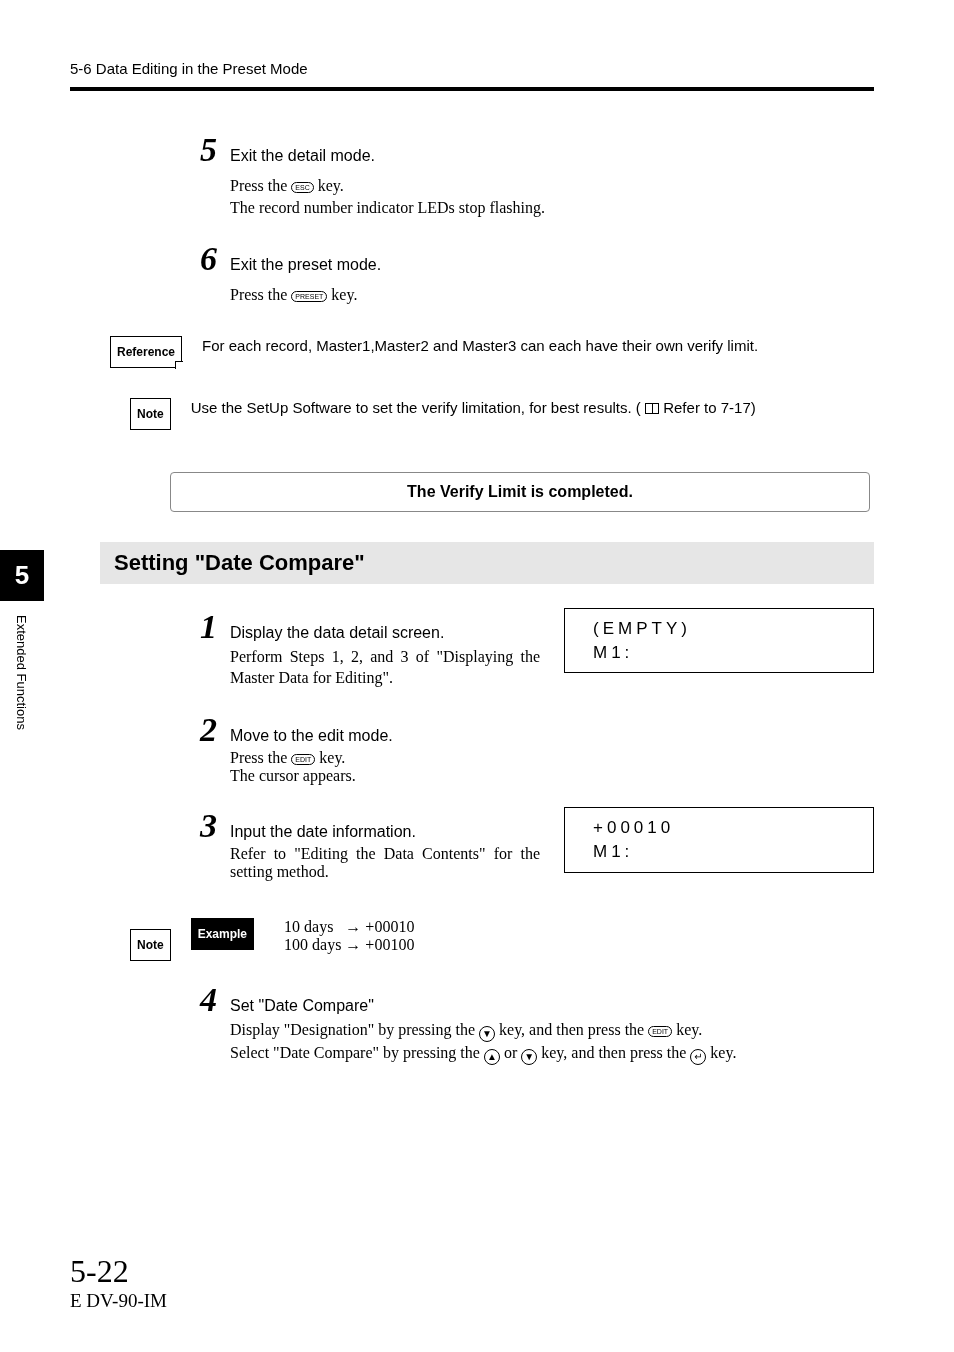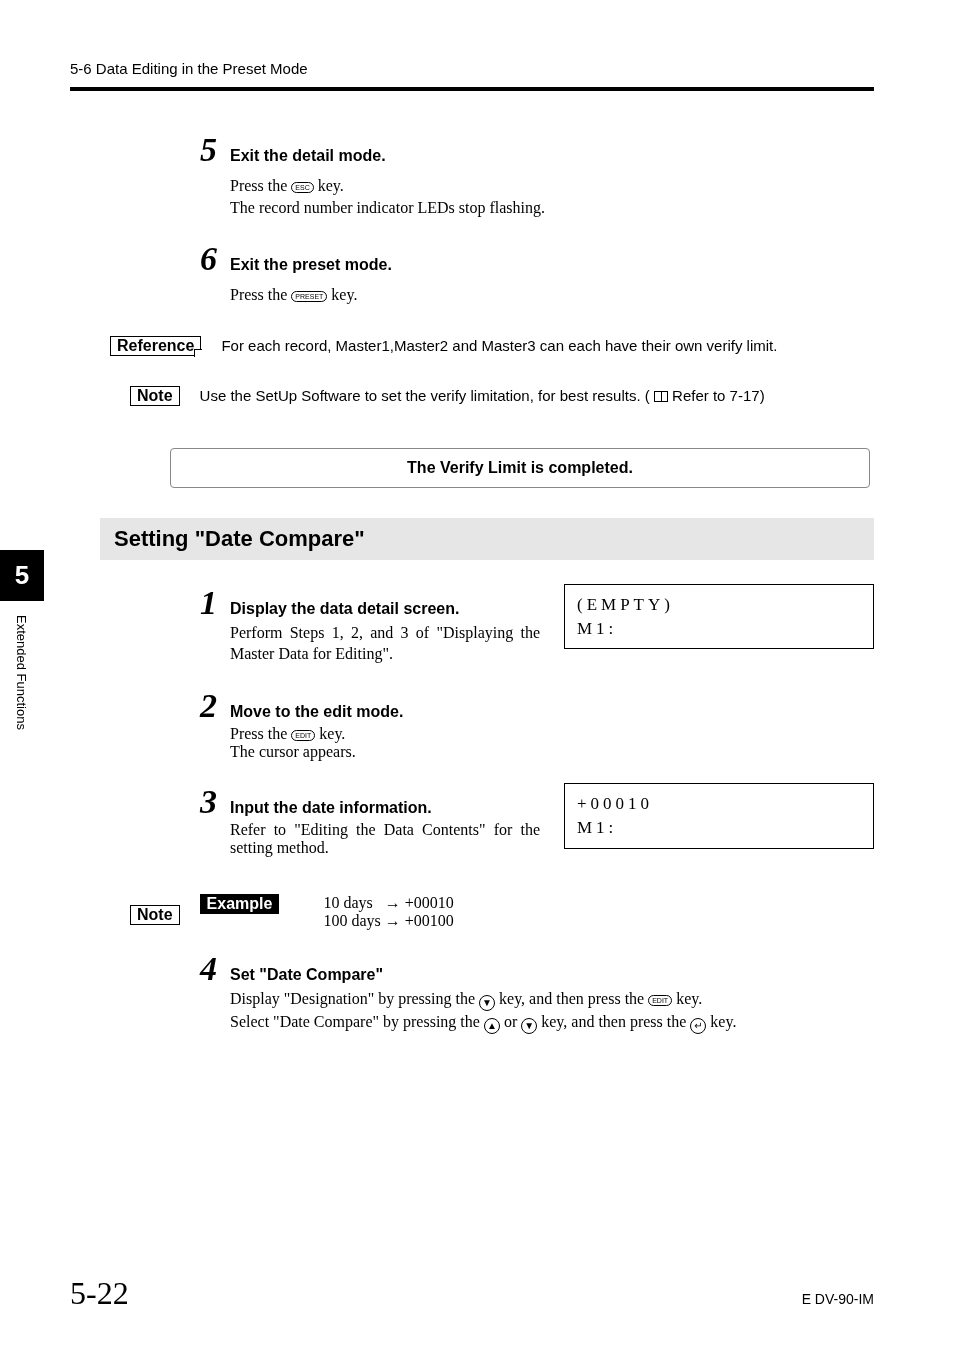--- a/index.html
+++ b/index.html
@@ -27,21 +27,21 @@
     margin-left: 130px;
     margin-bottom: 6px;
   }
   .step-num {
     font-size: 34px;
     font-weight: bold;
     font-style: italic;
     width: 30px;
   }
   .step-title {
-    font-weight: bold;
+    font-weight: normal;
     font-size: 16px;
   }
   .body-text {
     font-size: 16px;
     margin-left: 160px;
     margin-right: 20px;
     text-align: justify;
     line-height: 1.35;
   }
   .key-icon {
@@ -63,22 +63,22 @@
     text-align: center;
     font-size: 10px;
     line-height: 14px;
     vertical-align: -2px;
   }
   .ref-box, .note-box, .ex-box {
     display: inline-block;
     border: 1px solid #000;
     font-family: Arial, sans-serif;
     font-weight: bold;
-    font-size: 16px;
-    padding: 0 6px;
+    font-size: 12px;
+    padding: 8px 6px;
   }
   .ref-box { position: relative; }
   .ref-corner {
     position: absolute;
     right: -1px; bottom: -1px;
     width: 7px; height: 7px;
     background: #fff;
   }
   .ref-corner::after {
     content:"";
@@ -119,22 +119,22 @@
   }
   .two-col {
     display: flex;
     margin-left: 130px;
     gap: 24px;
   }
   .two-col .left { flex: 1; }
   .two-col .right { width: 310px; }
   .lcd-box {
     border: 1px solid #000;
-    padding: 8px 12px;
-    font-family: Liberation Serif, serif;
+    padding: 8px 28px;
+    font-family: Liberation Sans, sans-serif;
     font-size: 17px;
     letter-spacing: 4px;
     line-height: 1.4;
     white-space: pre;
   }
   .cursor-cell {
     background:#888;
     color:#888;
     letter-spacing: 0;
     padding: 0 3px;
@@ -161,23 +161,24 @@
     padding: 14px 14px;
   }
   .footer {
     position: absolute;
     bottom: 40px;
     left: 70px;
     right: 80px;
     display: flex;
     justify-content: space-between;
     align-items: baseline;
+    flex-direction: column;
   }
   .page-num { font-size: 32px; }
-  .doc-code { font-family: Liberation Sans, sans-serif; font-size: 14px; }
+  .doc-code { font-family: Liberation Serif, serif; font-size: 19px; }
   .book-icon {
     display:inline-block;
     border:1px solid #000;
     width:14px; height:11px;
     vertical-align:-1px;
     position:relative;
   }
   .book-icon::after{
     content:"";
     position:absolute;
@@ -268,21 +269,21 @@
   </div>
   <div class="right">
     <div class="lcd-box"><span>+00010</span>
 <span>M1:</span></div>
   </div>
 </div>
 
 <div class="callout-row" style="margin-left:60px; margin-top:30px; align-items:flex-start">
   <span class="note-box" style="margin-top:18px">Note</span>
   <div class="callout-text">
-    <div style="display:flex; gap:44px; margin-top:6px; align-items:flex-start">
+    <div style="display:flex; gap:30px; margin-top:6px; align-items:flex-start">
       <span class="ex-box">Example</span>
       <div style="font-family:'Times New Roman',serif; font-size:16px">
         <div><span>10 days</span>&nbsp;&nbsp;&nbsp;→ <span>+00010</span></div>
         <div><span>100 days</span>&nbsp;→ <span>+00100</span></div>
       </div>
     </div>
   </div>
 </div>
 
 <div class="two-col" style="margin-top:20px">

